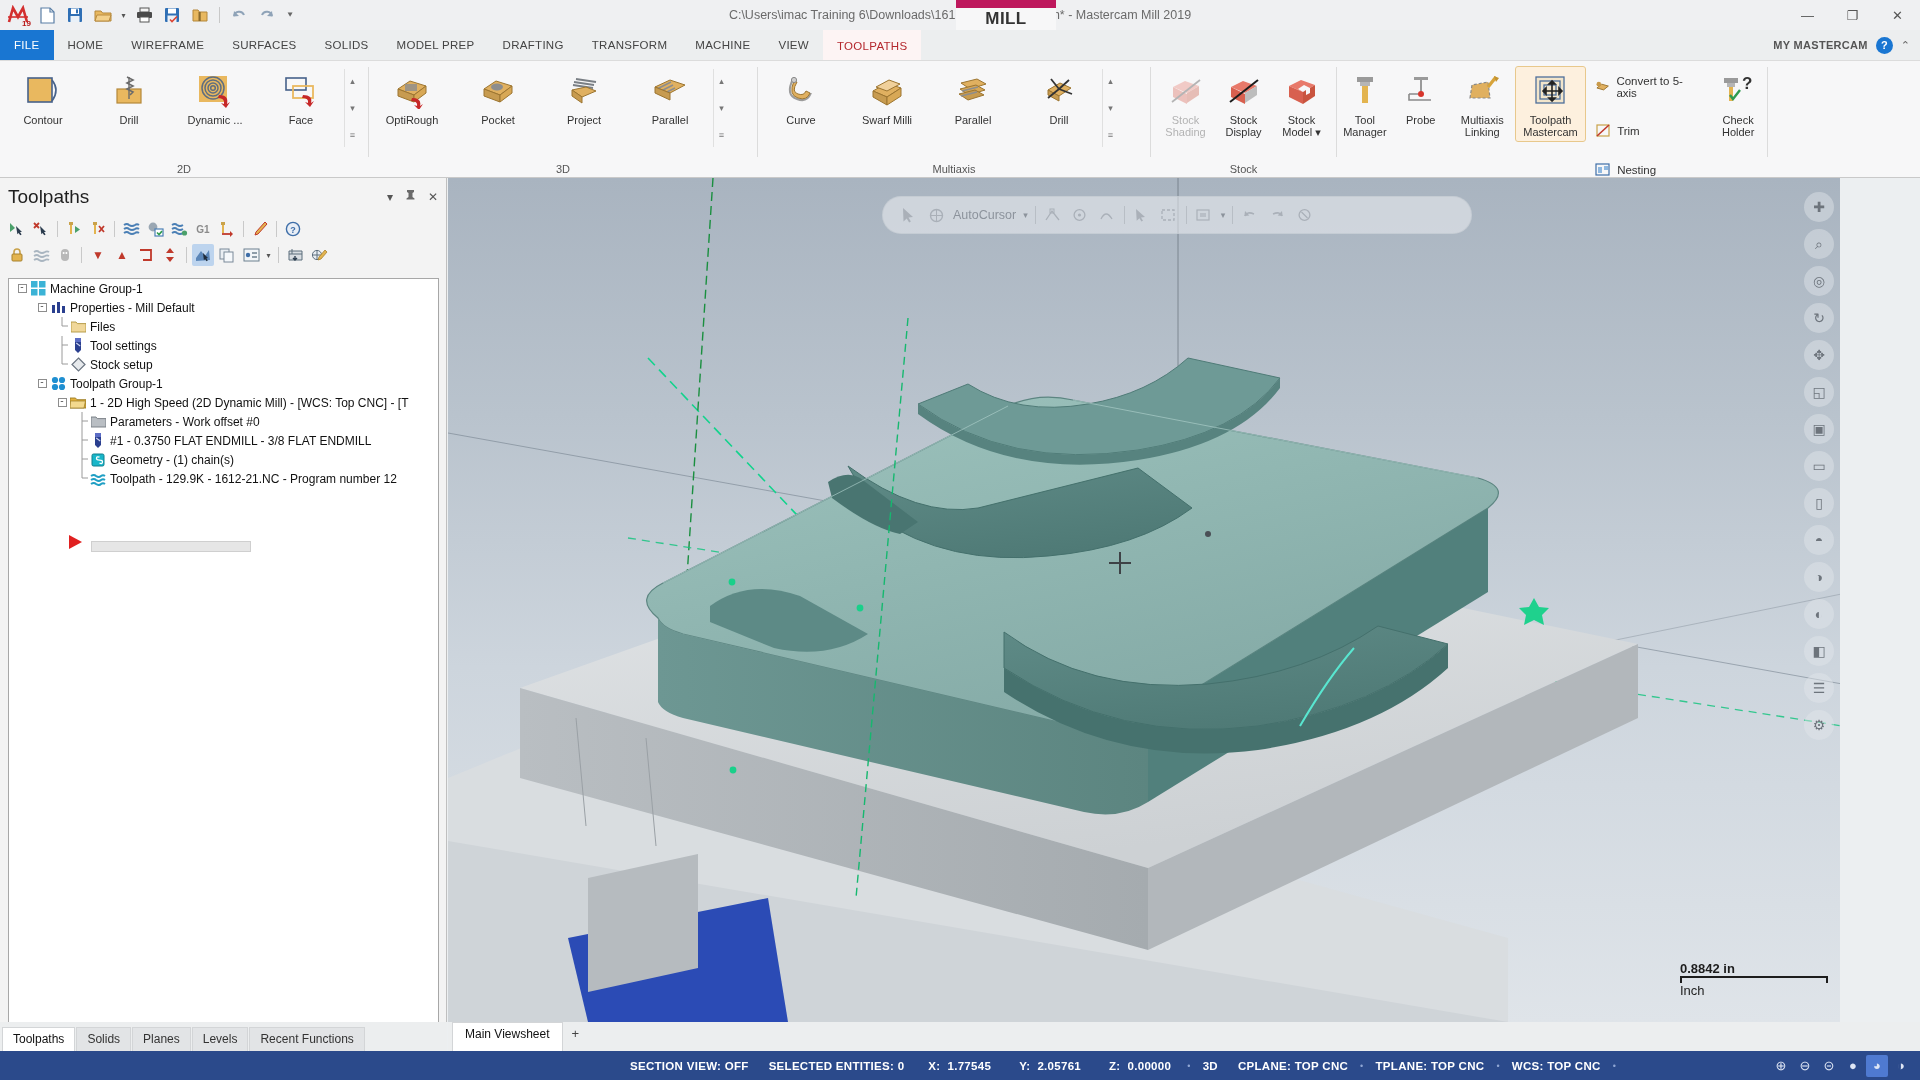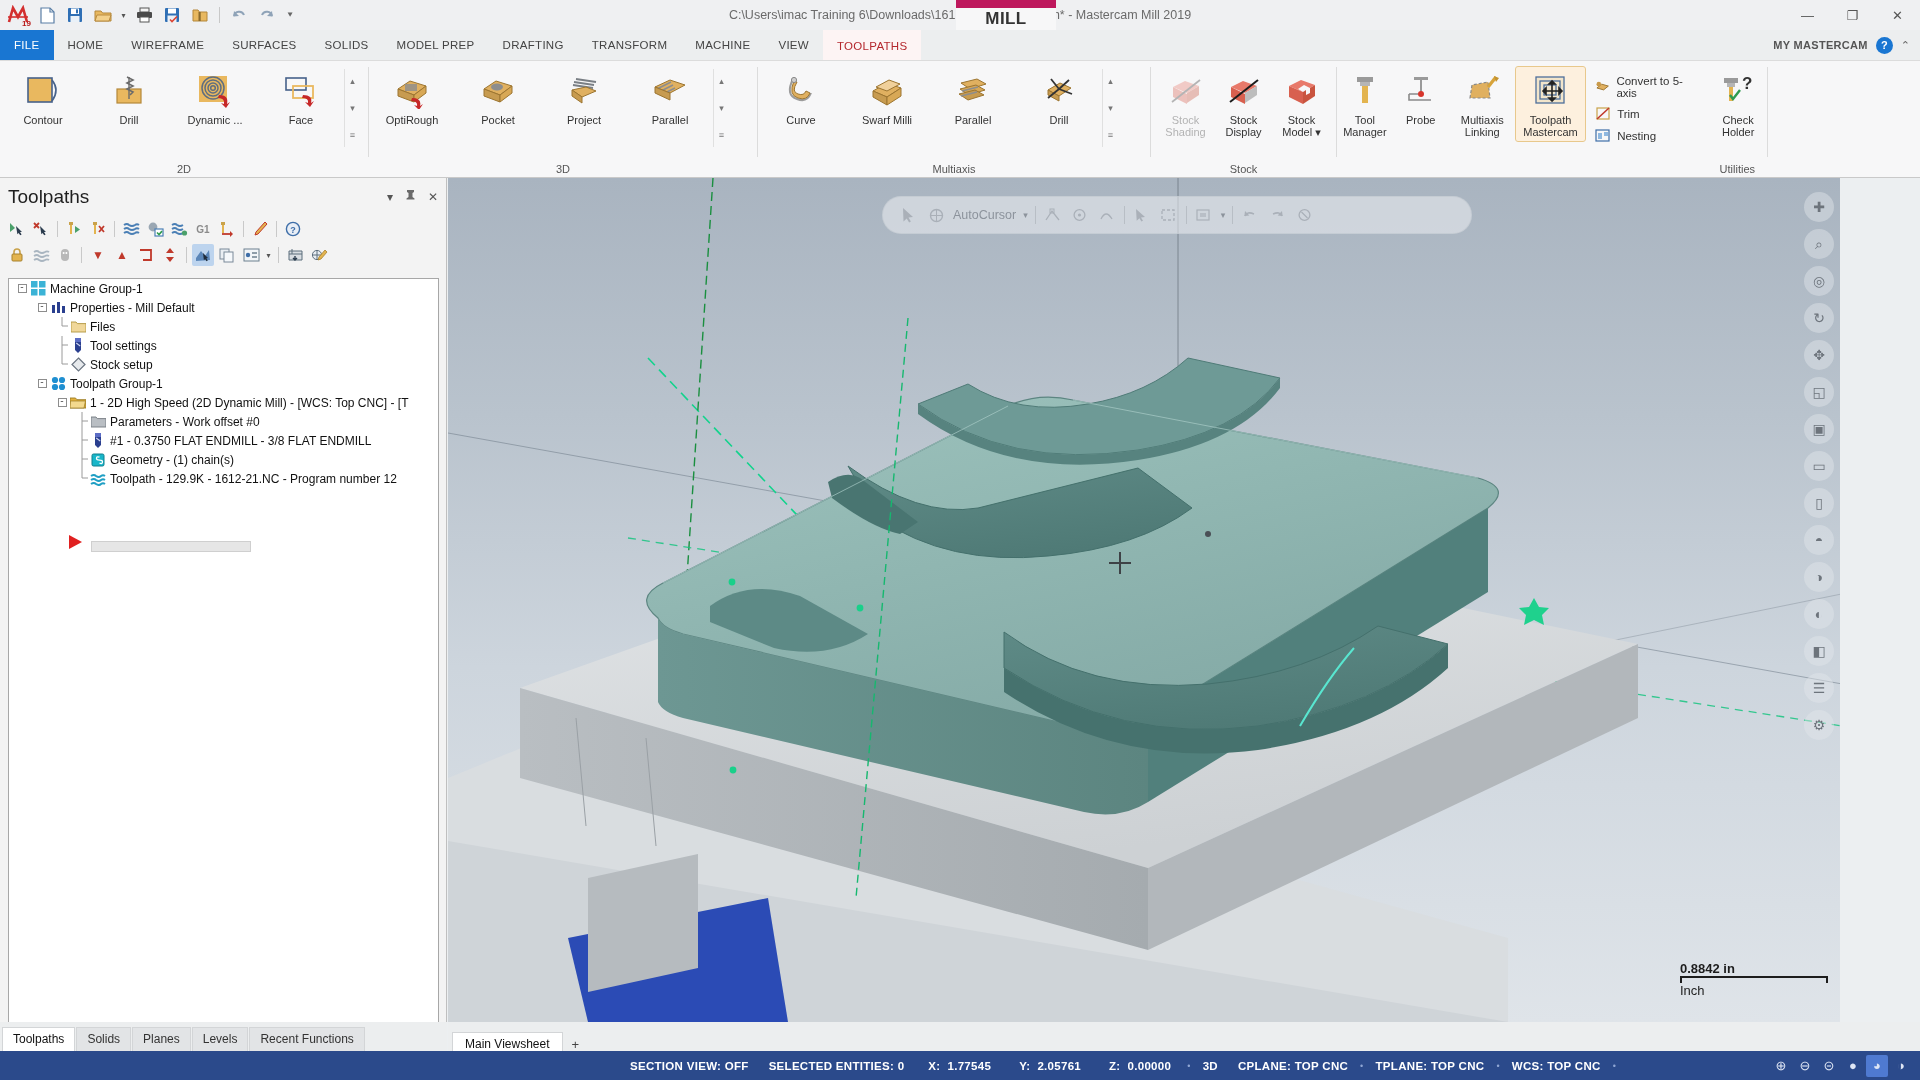--- a/index.html
+++ b/index.html
@@ -84,21 +84,21 @@
   .rbtn .lb{ font-size:11px; color:#333; text-align:center; line-height:12px; margin-top:2px;}
   .rbtn.dis .lb{ color:#b3b3b3; }
   .rbtn.dis .ic{ opacity:.35; }
   .rbtn.sel{ background:#fdf0de; outline:1px solid #e8c88c;}
   .scroller{
     width:16px; align-self:flex-start; margin-top:2px;
     display:flex;flex-direction:column;align-items:center;justify-content:space-between;
     height:78px; border-left:1px solid #e0e0e0;
   }
   .scroller div{ font-size:9px;color:#777;height:24px;display:flex;align-items:center;}
-  .small-cmds{ display:flex;flex-direction:column; justify-content:center; gap:3px; padding:6px 6px 0 6px;}
+  .small-cmds{ display:flex;flex-direction:column; justify-content:center; gap:20px; padding:6px 6px 0 6px;}
   .scmd{ display:flex;align-items:center;gap:6px;padding:2px 4px;border-radius:2px;}
   .scmd .lb{font-size:11.5px;color:#333;}
 
   
   #tp-panel{
     position:absolute; left:0; top:178px; width:447px; height:844px;
     background:#f3f3f3; border-right:1px solid #bfbfbf;
   }
   #tp-header{ height:38px; display:flex; align-items:center; padding:0 8px; }
   #tp-title{ font-size:19px; color:#1f1f1f; }
@@ -167,21 +167,21 @@
   #scalebar{
     position:absolute; right:12px; bottom:24px; width:148px; text-align:left;
     color:#1d1d1d; font-size:13px;
   }
   #scalebar .sb-line{ border-top:2px solid #1d1d1d; border-left:2px solid #1d1d1d; border-right:2px solid #1d1d1d; height:7px;}
   #scalebar .sb-v{ margin-top:-2px; font-weight:bold;}
 
   
   #viewsheet{
     position:absolute; left:448px; top:1022px; width:1472px; height:34px;
-    background:#eceeef; display:flex; align-items:flex-end; padding-left:4px;
+    background:#eceeef; display:flex; padding-left:4px;
   }
   #vs-tab{ padding:4px 12px 5px 12px; font-size:12px; background:#fff; border:1px solid #d3d5d7; border-bottom:none; color:#111;}
   #vs-add{ padding:4px 9px; font-size:13px; color:#444; }
 
   
   #statusbar{
     position:absolute; left:0; top:1051px; width:1920px; height:29px;
     background:#2b4a8b;
     display:flex; align-items:center;
     color:#fff; font-size:11.5px; letter-spacing:.3px;

